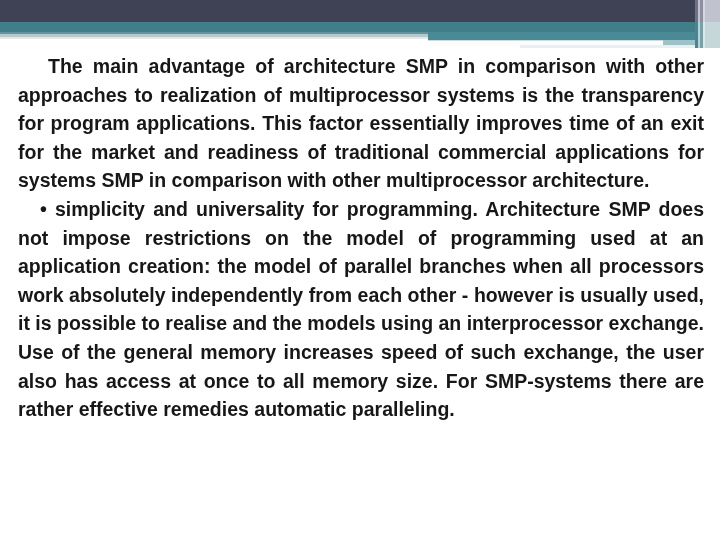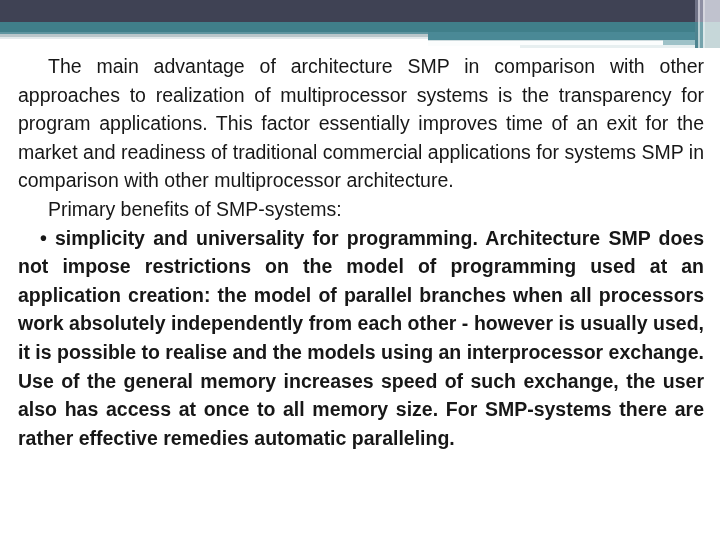--- a/index.html
+++ b/index.html
@@ -129,20 +129,21 @@
     line-height: 28.6px;
     color: #171717;
     text-align: justify;
     text-justify: inter-word;
   }
   #body-text p {
     margin: 0;
   }
   .indent {
     text-indent: 30px;
+    font-weight: bold;
   }
   .bullet-line {
     text-indent: 22px;
     text-align: left;
     font-weight: bold;
   }
   .no-justify-last {
     text-align: justify;
   }
   .flat {
@@ -176,17 +177,16 @@
   <div id="stripes-lower">
     <div class="stripe ls1"></div>
     <div class="stripe ls2"></div>
     <div class="stripe ls3"></div>
     <div class="stripe ls4"></div>
     <div class="stripe ls5"></div>
   </div>
 
   <div id="body-text">
     <p class="indent no-justify-last">The main advantage of architecture SMP in comparison with other approaches to realization of multiprocessor systems is the transparency for program applications. This factor essentially improves time of an exit for the market and readiness of traditional commercial applications for systems SMP in comparison with other multiprocessor architecture.</p>
-    <p class="indent flat">Primary benefits of SMP-systems:</p>
     <p class="bullet-line no-justify-last">• simplicity and universality for programming. Architecture SMP does not impose restrictions on the model of programming used at an application creation: the model of parallel branches when all processors work absolutely independently from each other - however is usually used, it is possible to realise and the models using an interprocessor exchange. Use of the general memory increases speed of such exchange, the user also has access at once to all memory size. For SMP-systems there are rather effective remedies automatic paralleling.</p>
   </div>
 
 </div>
 
 </body></html>

